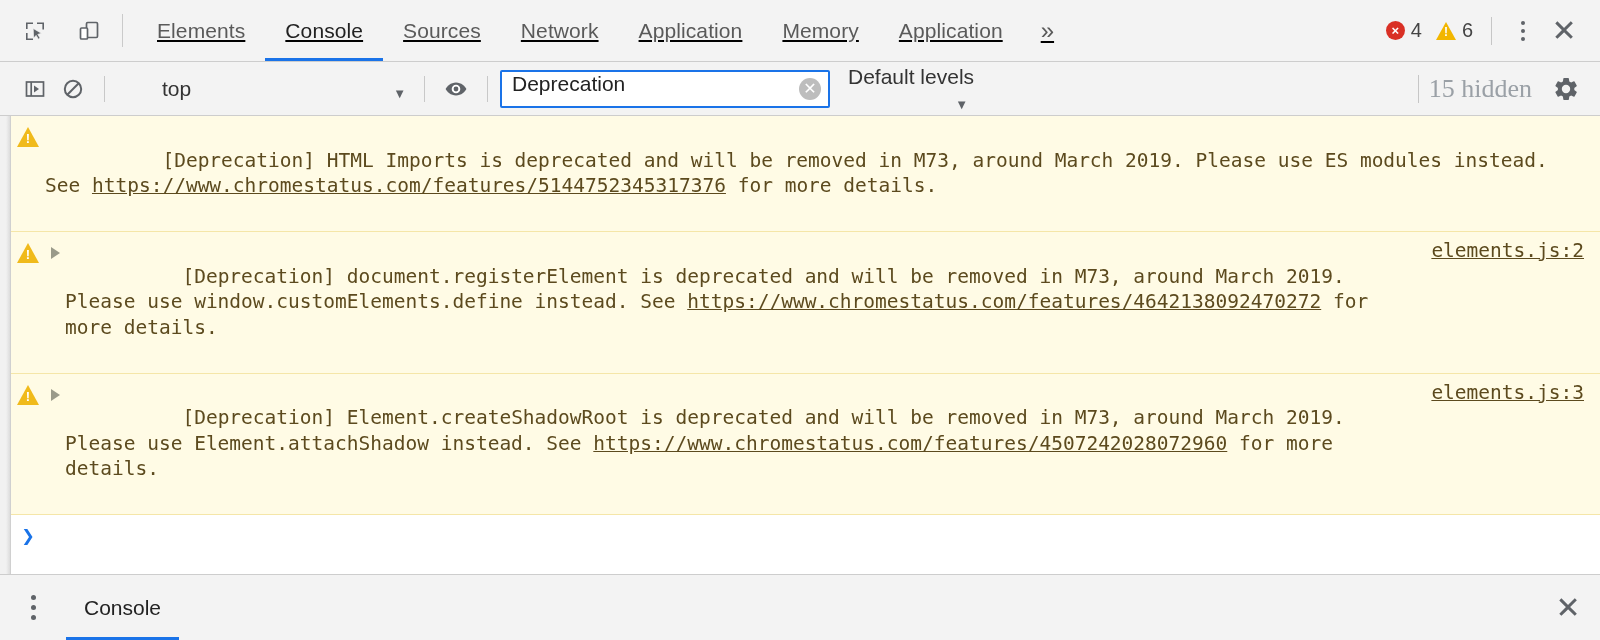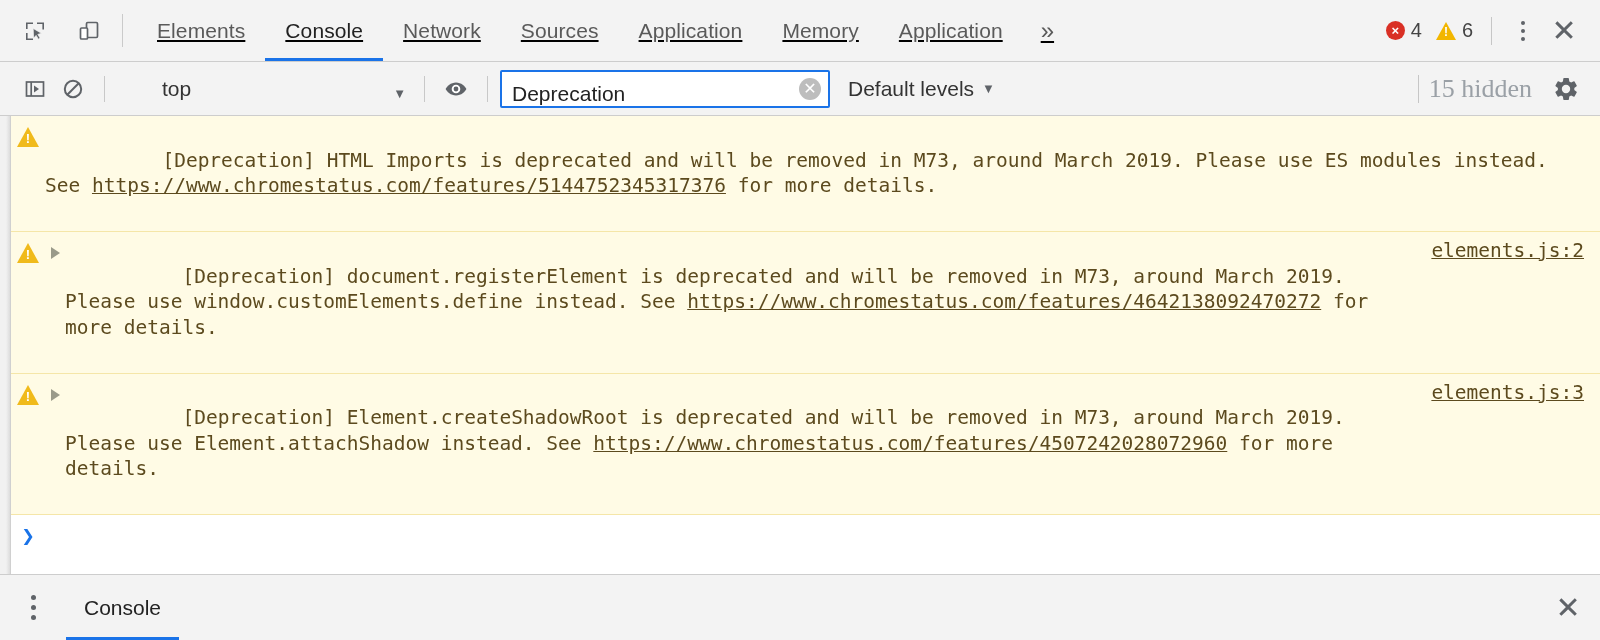--- a/index.html
+++ b/index.html
@@ -229,21 +229,21 @@
     margin-right: 6px;
   }
   .filter-input-wrap {
     position: relative;
     width: 330px;
     height: 38px;
     background: #ffffff;
     border: 2px solid #1a73e8;
     border-radius: 2px;
     display: flex;
-    align-items: flex-end;
+    align-items: flex-start;
     box-sizing: border-box;
     padding: 0 36px 0 10px;
   }
   .filter-input-wrap .val {
     font-size: 21px;
     color: #222222;
     white-space: nowrap;
     overflow: hidden;
   }
   .clear-x {
@@ -258,24 +258,25 @@
     color: #ffffff;
     display: flex;
     align-items: center;
     justify-content: center;
     font-size: 16px;
     line-height: 1;
     cursor: pointer;
   }
   .levels {
     display: flex;
-    align-items: center;
+    align-items: flex-end;
     gap: 8px;
     margin-left: 18px;
     cursor: pointer;
+    flex-direction: column;
   }
   .levels .label {
     font-size: 21px;
     color: #333333;
   }
   .ct-spacer { flex: 1; }
   .hidden-count {
     font-size: 26px;
     color: #9aa0a6;
     margin-right: 14px;
@@ -505,24 +506,24 @@
     <div class="tb-sep"></div>
 
     <div class="tab-list">
       <div class="tab">
         <span>Elements</span>
       </div>
       <div class="tab selected">
         <span>Console</span>
       </div>
       <div class="tab">
+        <span>Sources</span>
+      </div>
+      <div class="tab">
         <span>Network</span>
-      </div>
-      <div class="tab">
-        <span>Sources</span>
       </div>
       <div class="tab">
         <span>Application</span>
       </div>
       <div class="tab">
         <span>Memory</span>
       </div>
       <div class="tab">
         <span>Application</span>
       </div>

